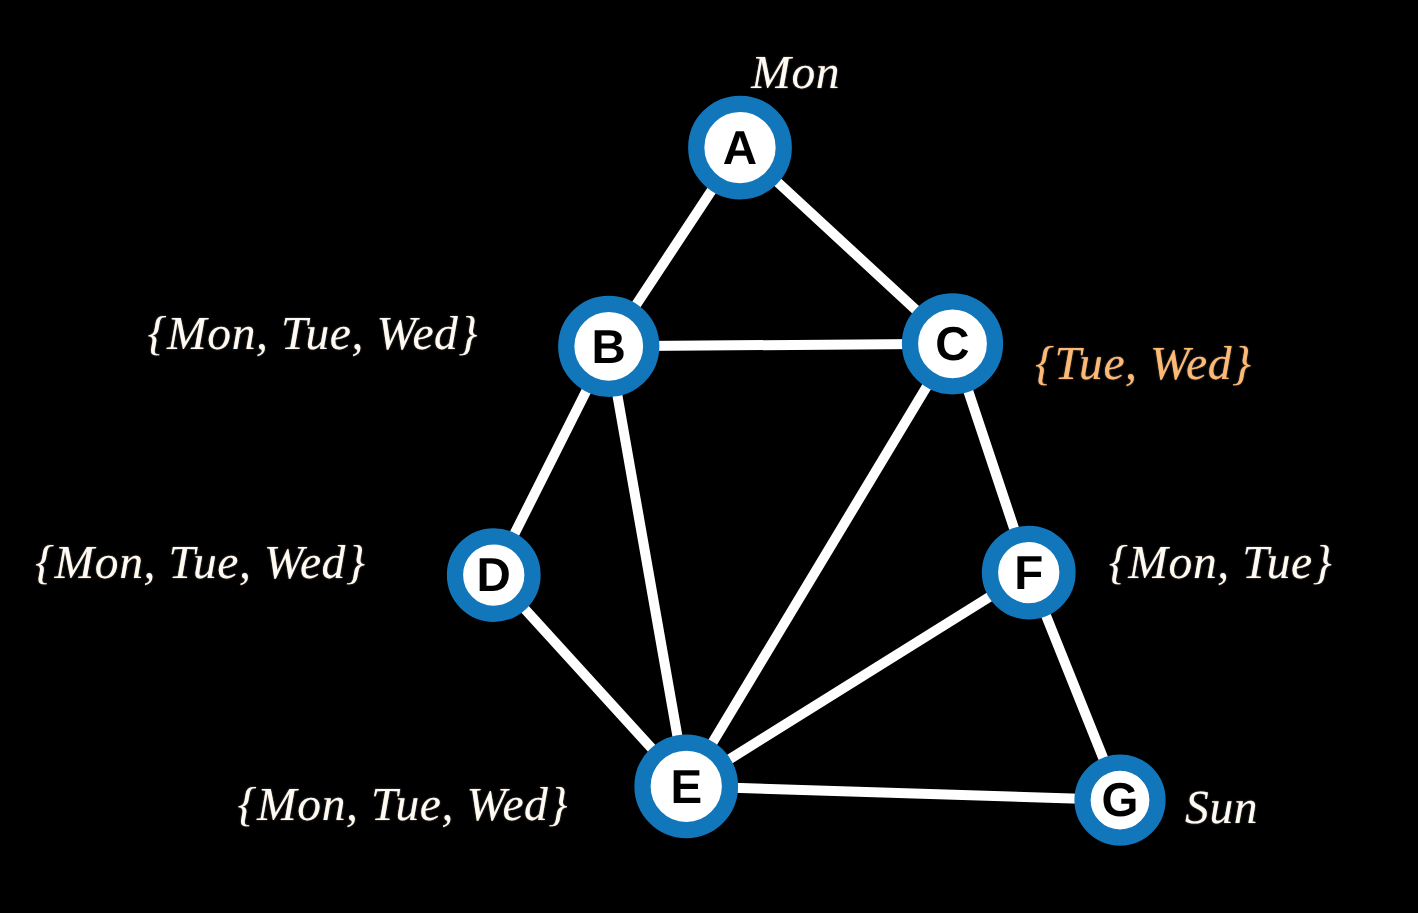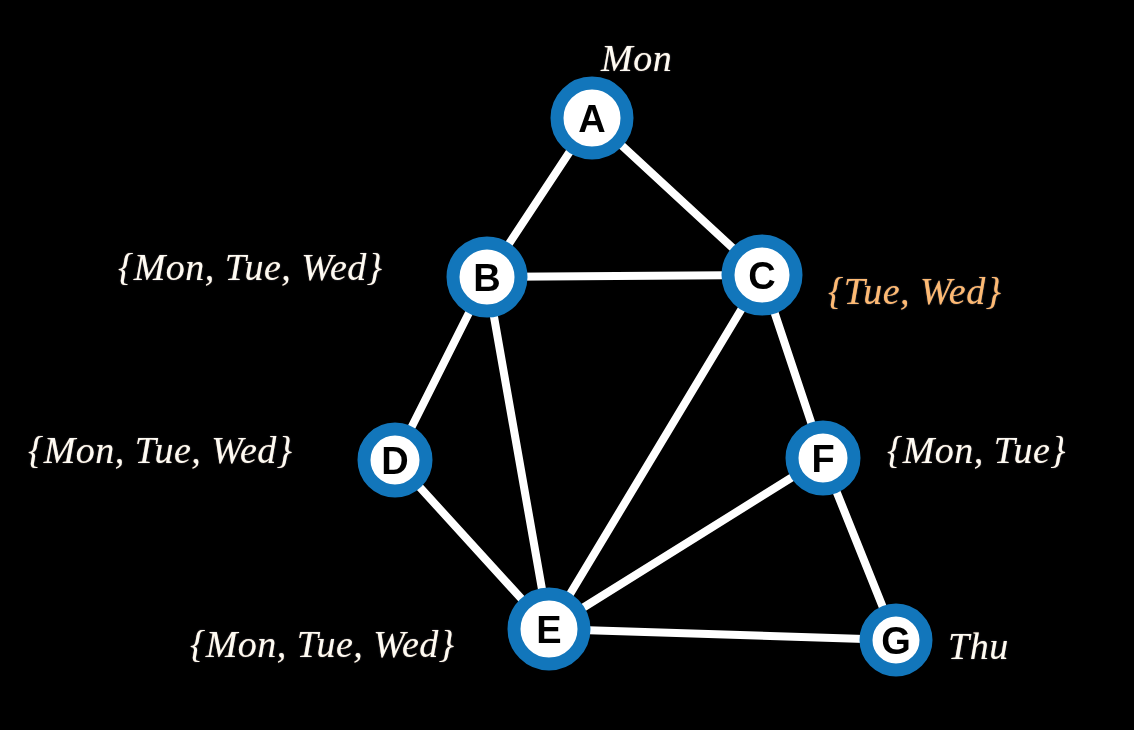--- a/index.html
+++ b/index.html
@@ -101,15 +101,15 @@
         </g>
       </g>
   </svg>
   <div id="label-layer">
       <div class="domain-label lbl-right" style="left: 601px; top: 36px; color: rgb(253, 251, 244);">Mon</div>
       <div class="domain-label lbl-right" style="left: 118px; top: 245px; color: rgb(253, 251, 244);">{Mon, Tue, Wed}</div>
       <div class="domain-label lbl-right" style="left: 828px; top: 245px; color: #fdba74; margin-top: 24px;">{Tue, Wed}</div>
       <div class="domain-label lbl-right" style="left: 28px; top: 428px; color: rgb(253, 251, 244);">{Mon, Tue, Wed}</div>
       <div class="domain-label lbl-right" style="left: 190px; top: 622px; color: rgb(253, 251, 244);">{Mon, Tue, Wed}</div>
       <div class="domain-label lbl-right" style="left: 887px; top: 428px; color: rgb(253, 251, 244);">{Mon, Tue}</div>
-      <div class="domain-label lbl-right" style="left: 948px; top: 624px; color: rgb(253, 251, 244);">Thu</div>
+      <div class="domain-label lbl-right" style="left: 948px; top: 624px; color: rgb(253, 251, 244);">Sun</div>
     </div>
 </div>
 
 </body></html>

